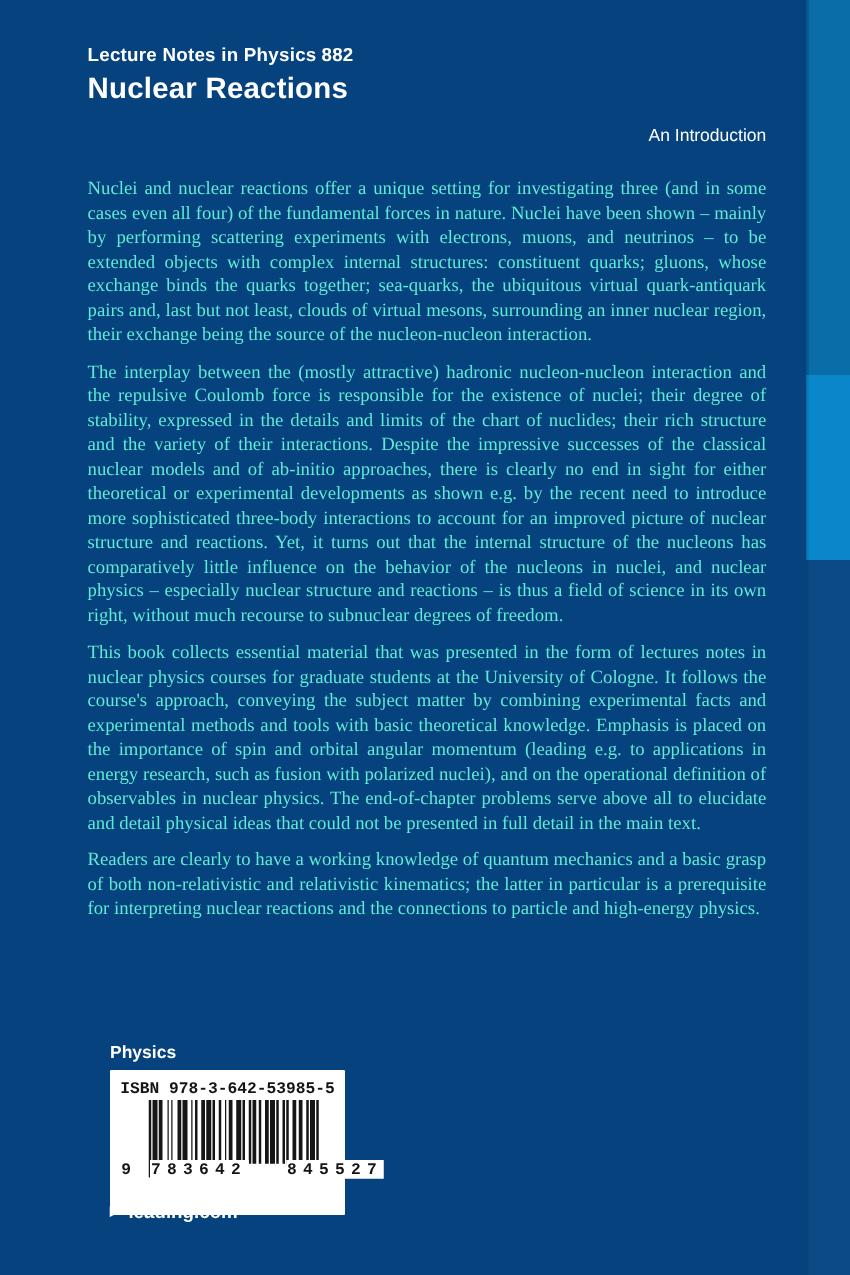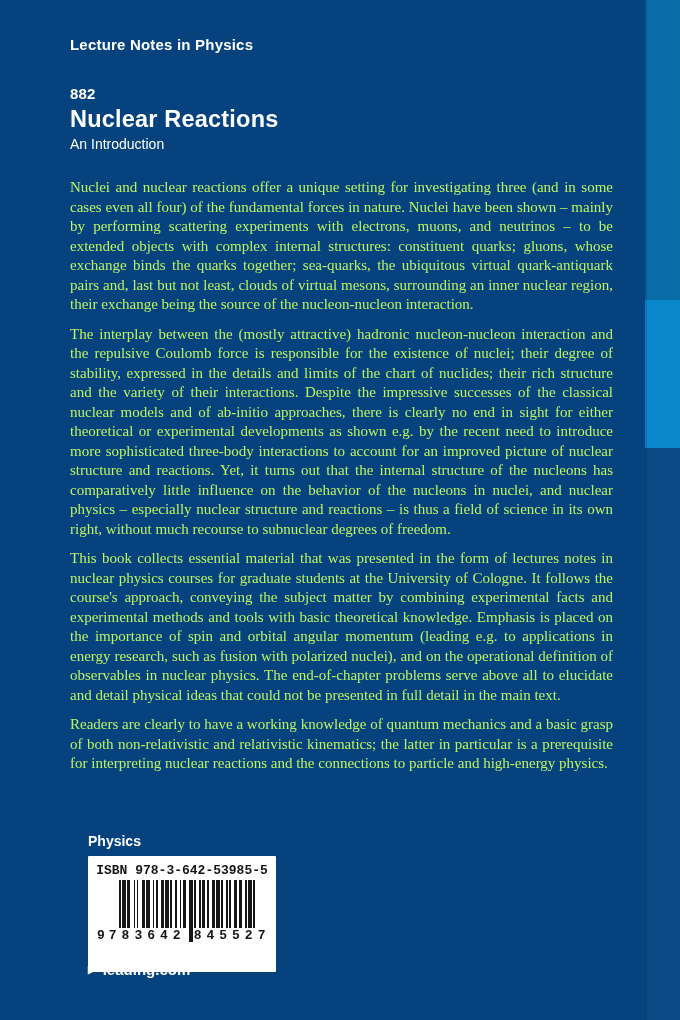--- a/index.html
+++ b/index.html
@@ -5,45 +5,45 @@
   html,body{margin:0;padding:0;background:#05427e;}
   .cover{position:relative;width:680px;height:1020px;background:var(--bg,#05427e);
          overflow:hidden;color:#fff;-webkit-font-smoothing:antialiased;}
   
   .strip{position:absolute;left:645px;width:35px;}
   .strip-top{top:0;height:300px;background:var(--strip-top,#0a6da7);box-shadow:inset 2px 0 0 rgba(0,0,30,.18);}
   .strip-mid{top:300px;height:148px;background:var(--strip-hl,#0a86cb);box-shadow:inset 2px 0 0 rgba(0,0,30,.10);}
   .strip-bot{top:448px;height:572px;background:var(--strip-bot,#0b4a84);box-shadow:inset 2px 0 0 rgba(0,0,30,.10);}
   
   .content{position:absolute;left:70px;top:36px;width:543px;}
-  .series-line{display:flex;gap:32px;font:700 15px "Liberation Sans",sans-serif;letter-spacing:.2px;flex-direction:column;}
+  .series-line{display:flex;gap:4px;font:700 15px "Liberation Sans",sans-serif;letter-spacing:.2px;}
   .author{margin-top:13px;font:400 16px "Liberation Sans",sans-serif;}
   .title{margin:4px 0 0;font:700 23.5px "Liberation Sans",sans-serif;letter-spacing:.2px;}
-  .subtitle{margin-top:3px;font:400 14px "Liberation Sans",sans-serif;}
+  .subtitle{margin-top:16px;font:400 14px "Liberation Sans",sans-serif;text-align:right;}
   .blurb{margin-top:26px;font-family:"Liberation Serif",serif;font-size:15px;
-         line-height:19.5px;text-align:justify;color:#bef264;}
+         line-height:19.5px;text-align:justify;color:#5eead4;}
   .blurb p{margin:0 0 10px 0;}
   
   .footer{position:absolute;left:88px;top:833px;width:543px;}
   .category{font:700 14px "Liberation Sans",sans-serif;}
   .barcode-box{position:absolute;top:23px;left:0;width:188px;height:116px;
                background:var(--barcode-bg,#fff);border-radius:1px;}
   .isbn{padding-top:7px;text-align:center;font-family:"Liberation Mono","DejaVu Sans Mono",monospace;
         font-size:13px;font-weight:700;color:#151515;white-space:nowrap;}
   .barcode{position:relative;width:170px;height:68px;margin:2px auto 0;}
   .bars{display:flex;justify-content:center;align-items:flex-start;height:63px;padding-left:10px;}
   .bars .bar{background:var(--barcode-ink,#161616);height:51px;flex:0 0 auto;}
   .bars .bar.tall{height:62px;}
   .bars .gap{height:51px;flex:0 0 auto;}
   .ean-digits{position:absolute;left:0;right:0;top:48px;display:flex;align-items:flex-end;
               font-family:"Liberation Mono","DejaVu Sans Mono",monospace;font-size:13px;
               font-weight:700;color:#151515;line-height:15px;}
   .ean-digits .lead{width:11px;background:var(--barcode-bg,#fff);text-align:left;}
   .ean-digits .grp{flex:1;text-align:center;background:var(--barcode-bg,#fff);
-                   letter-spacing:5px;padding:0 1px;margin:0 3px;}
+                   letter-spacing:5px;padding:0 1px;margin:0 15px;}
   .publisher{position:absolute;top:128px;left:0;display:flex;align-items:center;gap:7px;
              font:700 15px "Liberation Sans",sans-serif;}
   .publisher .arrow{font-size:10px;line-height:10px;}
 </style>
 </head>
 <body>
 
 <div class="cover">
   <div class="strip strip-top"></div>
   <div class="strip strip-mid"></div>

